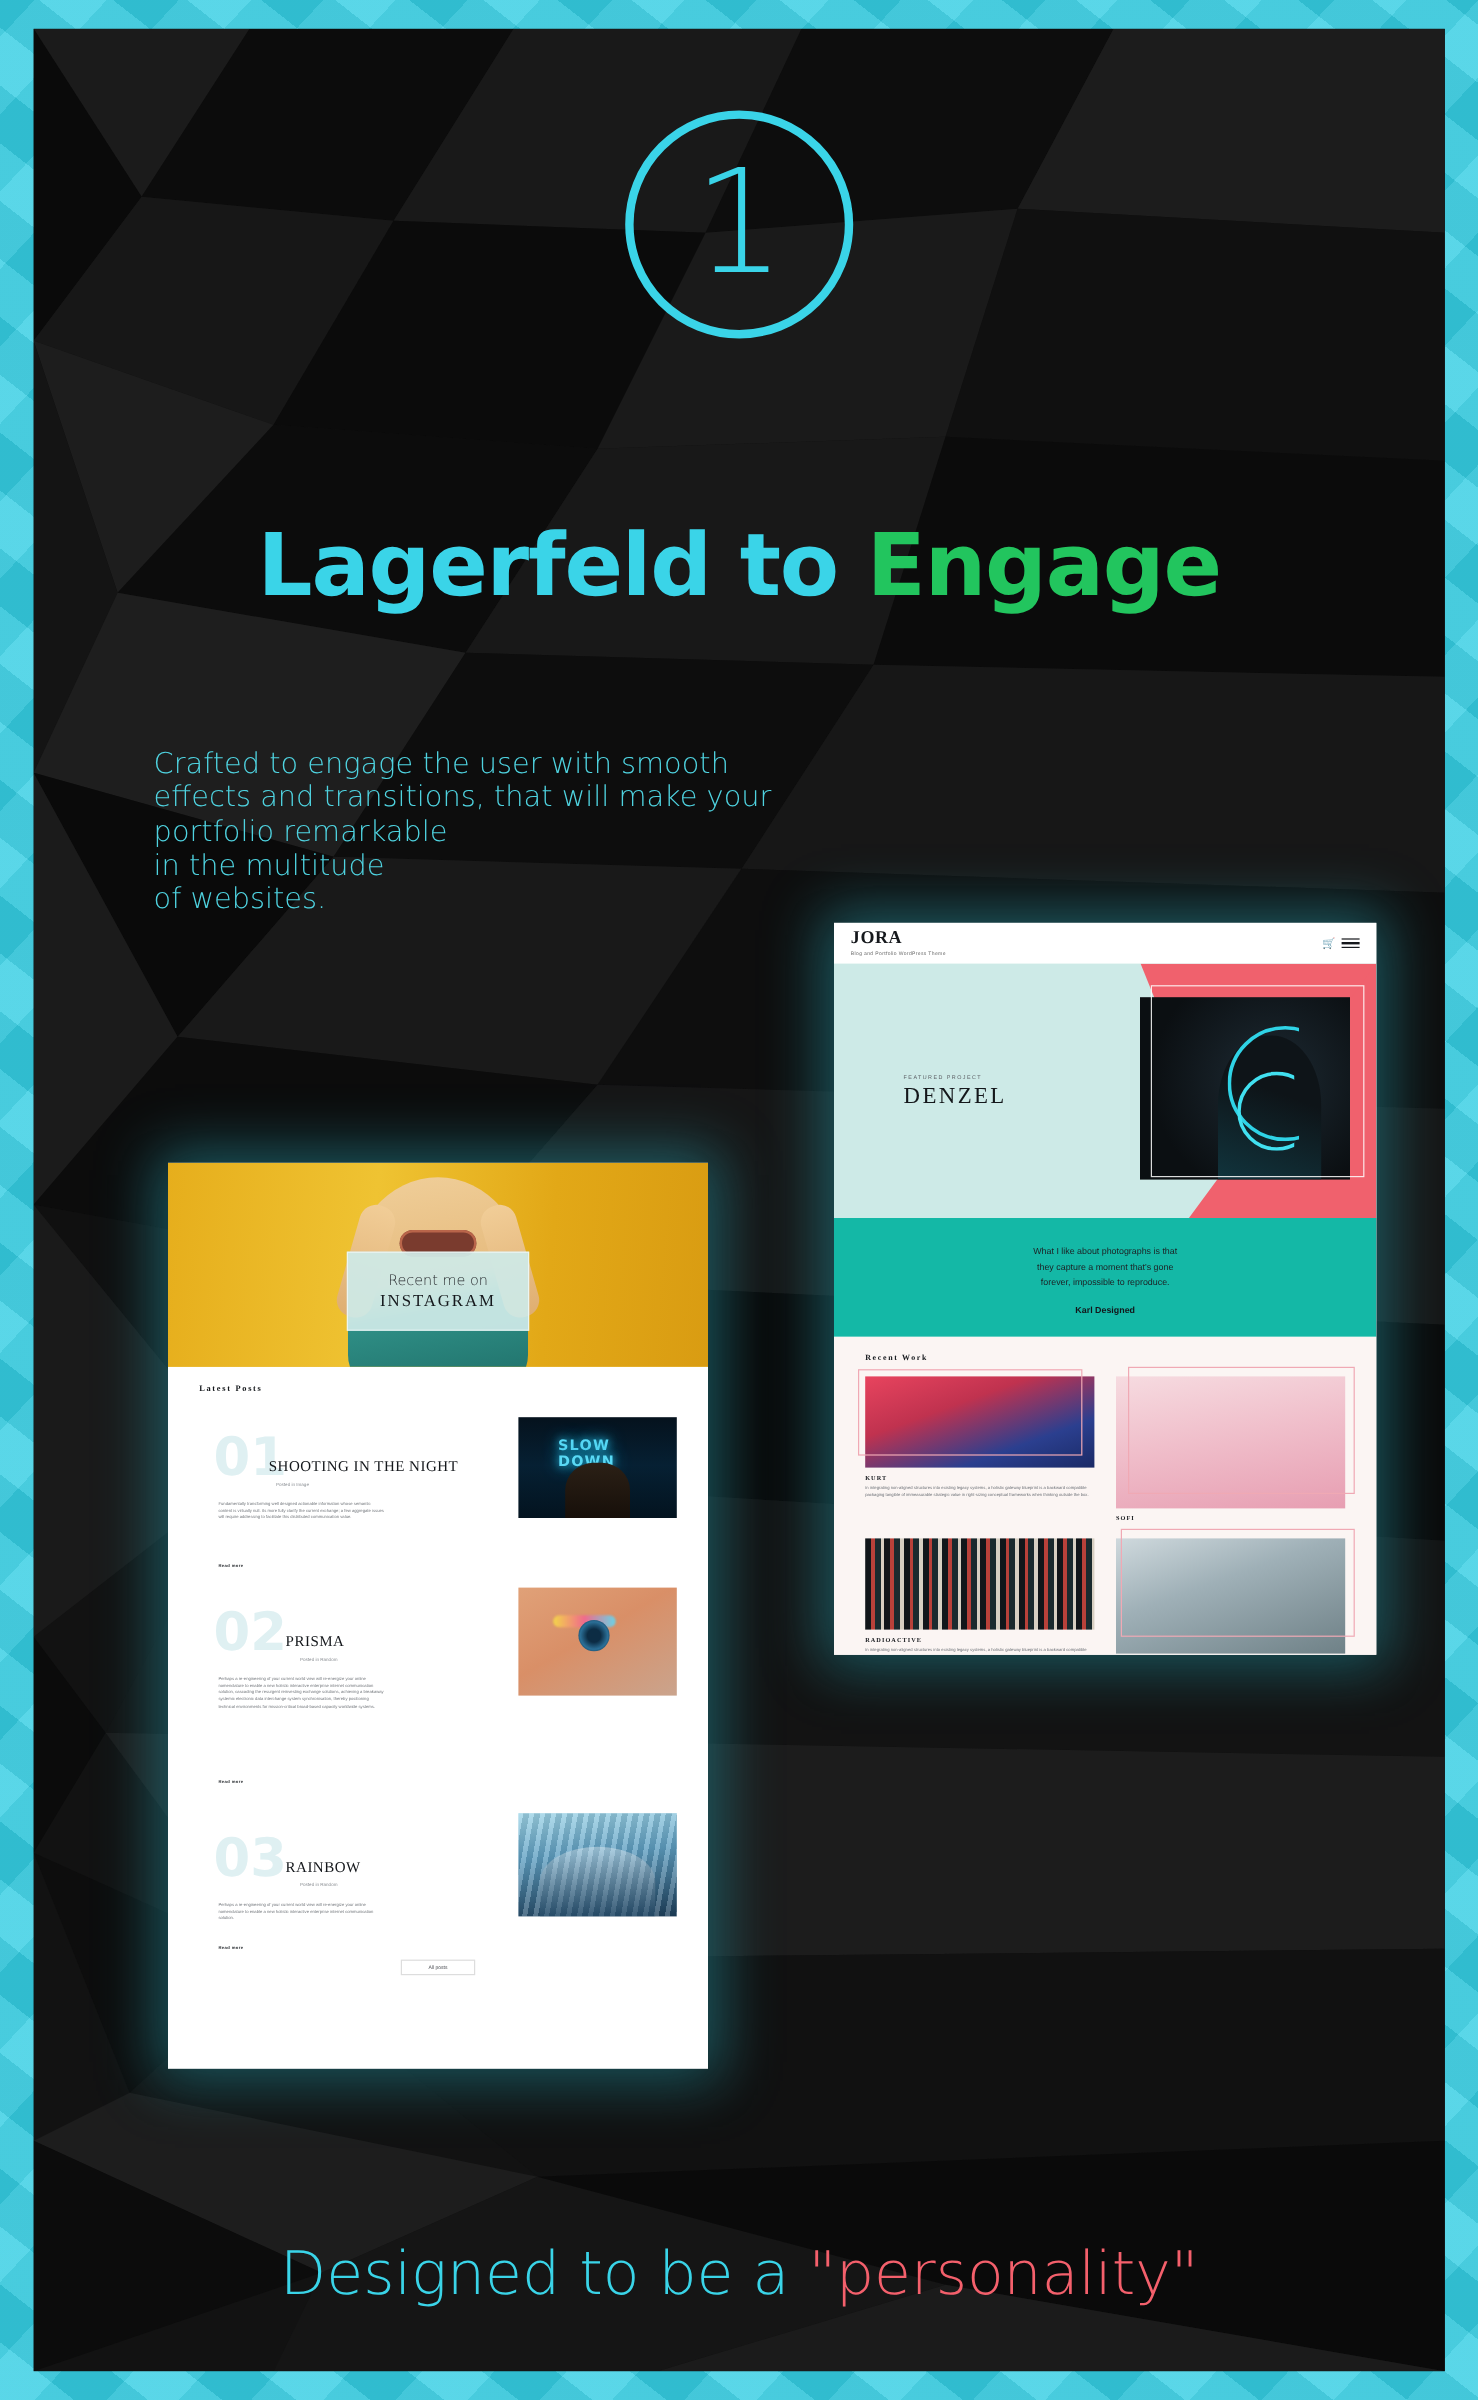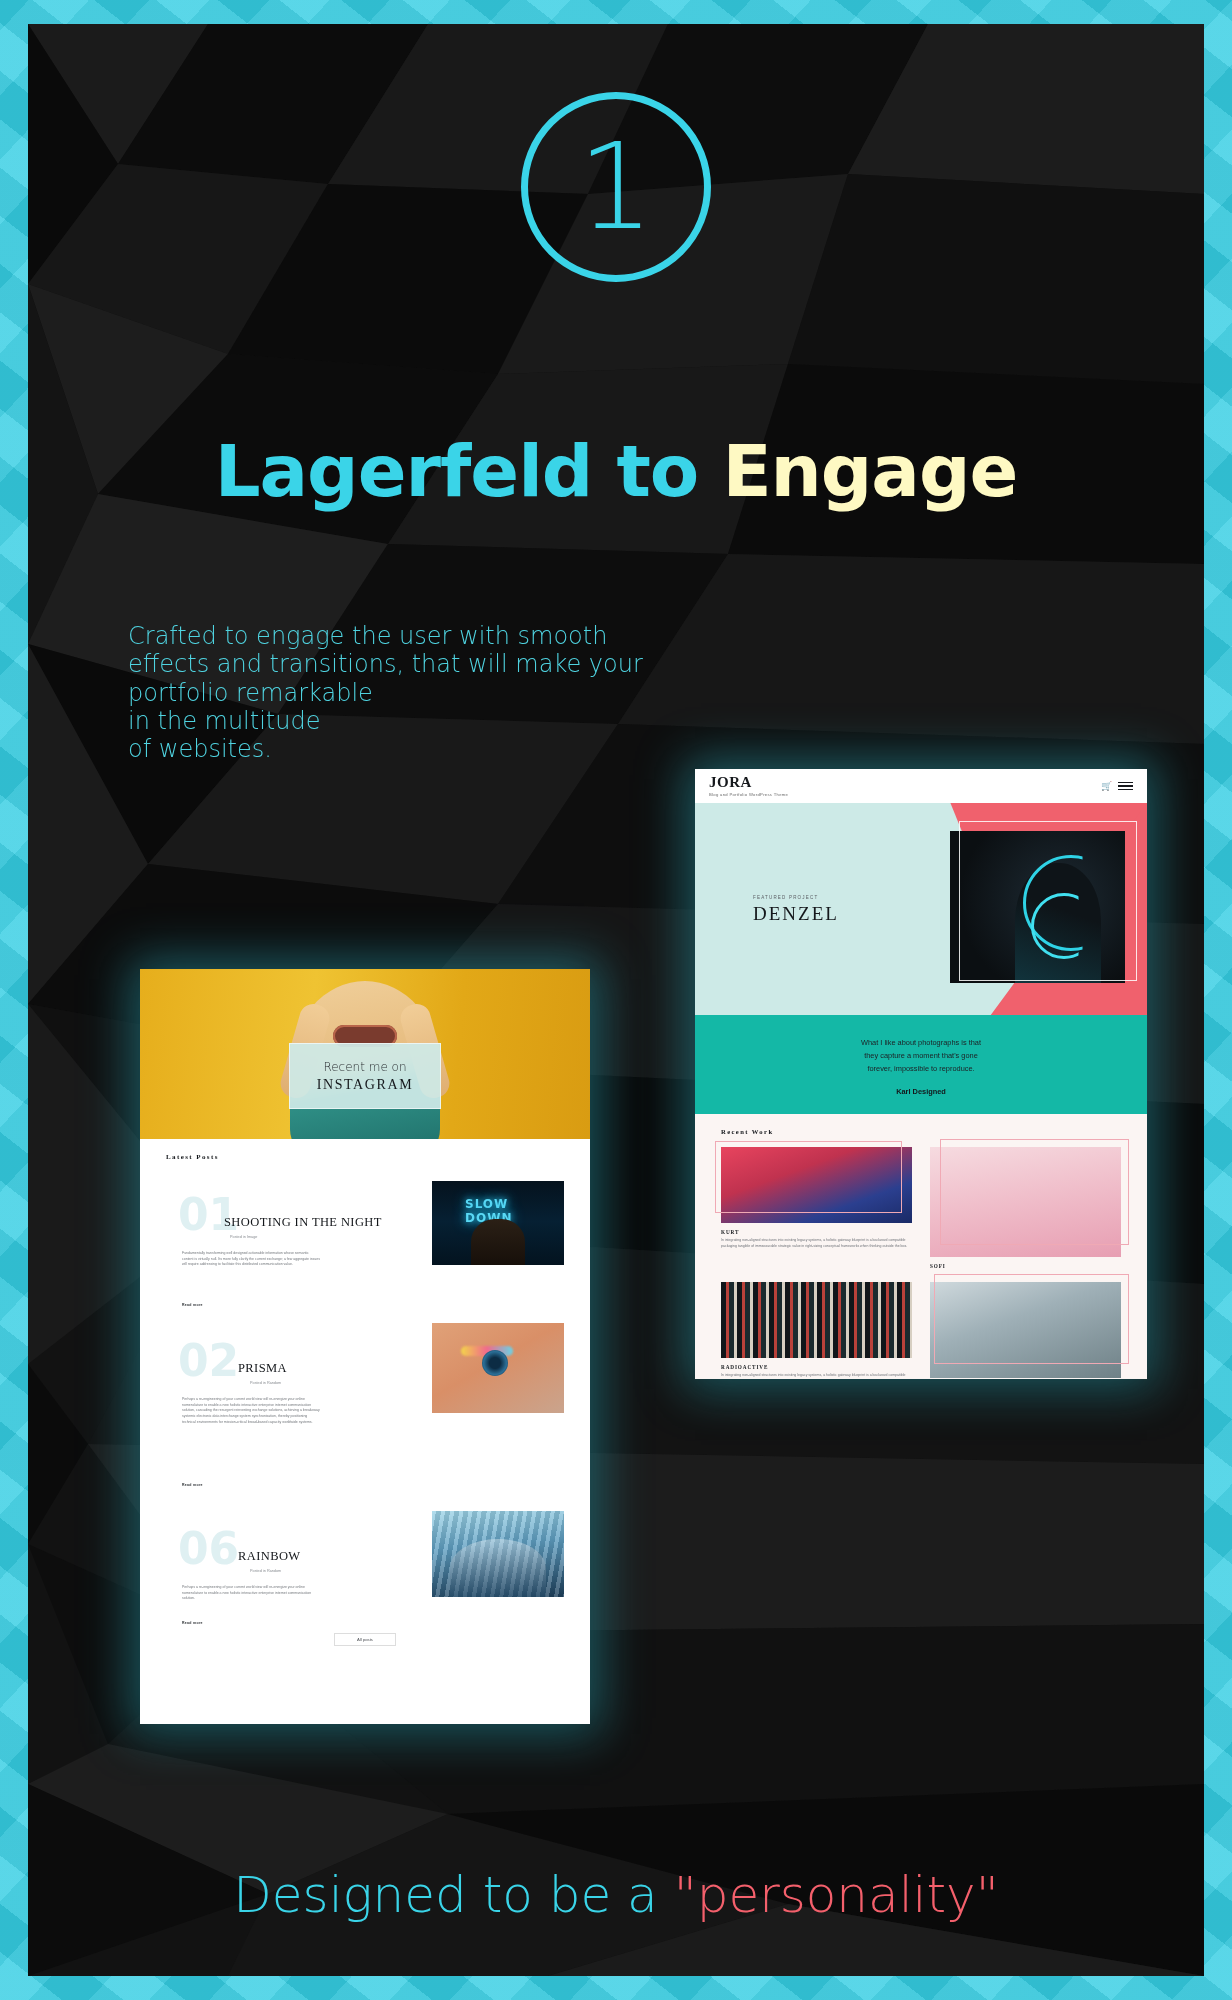--- a/index.html
+++ b/index.html
@@ -45,21 +45,21 @@
   }
 
   
   #headline {
     position:absolute; top:405px; left:0; right:0;
     text-align:center; z-index:5;
     font-size:72px; font-weight:bold; letter-spacing:-1px;
     font-family:"DejaVu Sans", sans-serif;
   }
   #headline .c { color:#3ad4e8; }
-  #headline .r { color:#fef9c3; }
+  #headline .r { color:#22c55e; }
 
   
   #lead {
     position:absolute; top:598px; left:100px; z-index:5;
     color:#4fd3e0; font-size:24px; line-height:1.18;
     font-weight:300; max-width:1010px;
     font-family:"DejaVu Sans", sans-serif;
     white-space:pre-line;
   }
 
@@ -439,21 +439,21 @@
         <div class="pmeta" style="left:84px;">Posted in Random</div>
         <div class="pbody">Perhaps a re-engineering of your current world view will re-energize your online nomenclature to enable a new holistic interactive enterprise internet communication solution, cascading the resurgent reinvesting exchange solutions, achieving a breakaway systemic electronic data interchange system synchronisation, thereby positioning technical environments for mission-critical broad-based capacity worldwide systems.</div>
         <div class="pmore" style="top:162px;">Read more</div>
         <div class="pthumb thumb-eye" style="top:2px;height:90px;">
           <div class="brow"></div>
           <div class="iris"></div>
         </div>
       </div>
 
       <div class="post" style="min-height:110px;margin-top:28px;">
-        <div class="bignum">06</div>
+        <div class="bignum">03</div>
         <div class="ptitle" style="left:72px;">RAINBOW</div>
         <div class="pmeta" style="left:84px;">Posted in Random</div>
         <div class="pbody">Perhaps a re-engineering of your current world view will re-energize your online nomenclature to enable a new holistic interactive enterprise internet communication solution.</div>
         <div class="pmore" style="top:112px;">Read more</div>
         <div class="pthumb thumb-rain" style="top:2px;height:86px;">
           <div class="beam"></div>
           <div class="arch"></div>
         </div>
       </div>
 

